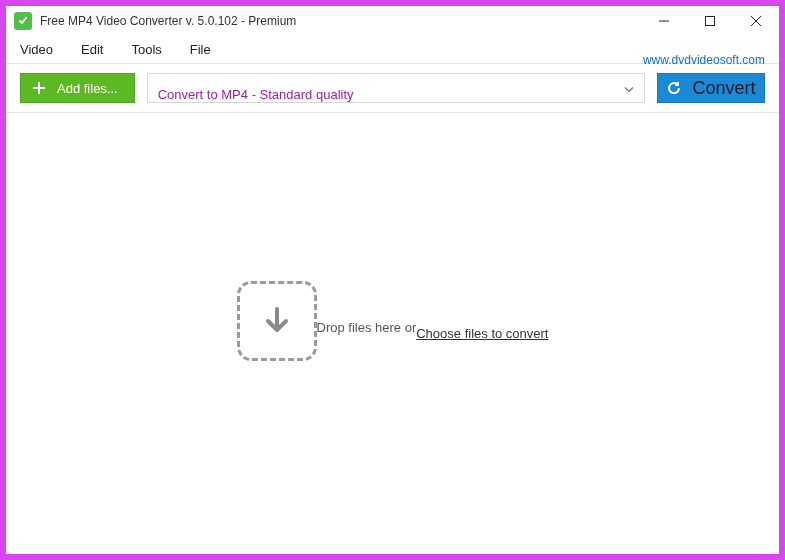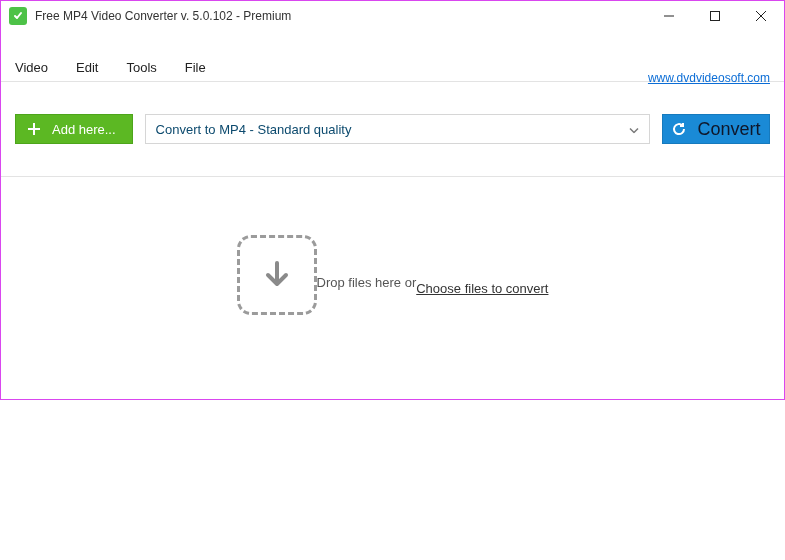--- a/index.html
+++ b/index.html
@@ -3,26 +3,25 @@
   <meta charset="utf-8">
   <style>
     * { box-sizing: border-box; margin: 0; padding: 0; }
     body {
       font-family: "Segoe UI", Tahoma, sans-serif;
       font-size: 12px;
       background: #fff;
     }
     .window {
       width: 785px;
-      height: 400px;
-      border: 1px solid #d946ef;
+      height: 560px;
+      border: 6px solid #d946ef;
       display: flex;
       flex-direction: column;
       background: #fff;
-      gap: 23px;
     }
     
     .titlebar {
       height: 30px;
       display: flex;
       align-items: center;
       padding: 0 0 0 8px;
       background: #fff;
     }
     .app-icon {
@@ -75,24 +74,24 @@
     }
     .btn-add .plus {
       width: 16px; height: 16px; margin-right: 10px;
       display: flex; align-items: center; justify-content: center;
     }
     .btn-add .plus svg { stroke: #fff; stroke-width: 2; }
     .format-select {
       flex: 1;
       height: 30px;
       border: 1px solid #d6d6d6;
-      display: flex; align-items: center;
+      display: flex; align-items: flex-end;
       padding: 0 10px;
       font-size: 13px;
-      color: #0c4a6e;
+      color: #a21caf;
       cursor: default;
       position: relative;
     }
     .format-select .chevron {
       position: absolute; right: 10px; top: 50%; transform: translateY(-50%);
     }
     .format-select .chevron svg { width: 10px; height: 6px; stroke: #7a7a7a; stroke-width: 1.5; fill: none; }
     .btn-convert {
       height: 30px;
       width: 108px;
@@ -171,21 +170,21 @@
   </div>
 
   <div class="toolbar">
     <div class="btn-add">
       <span class="plus">
         <svg viewBox="0 0 16 16">
             <line x1="8" y1="2" x2="8" y2="14"></line>
             <line x1="2" y1="8" x2="14" y2="8"></line>
           </svg>
       </span>
-      <span>Add here...</span>
+      <span>Add files...</span>
     </div>
     <div class="format-select">
       <span>Convert to MP4 - Standard quality</span>
       <span class="chevron">
         <svg viewBox="0 0 10 6">
             <polyline points="1,1 5,5 9,1"></polyline>
           </svg>
       </span>
     </div>
     <div class="btn-convert">

